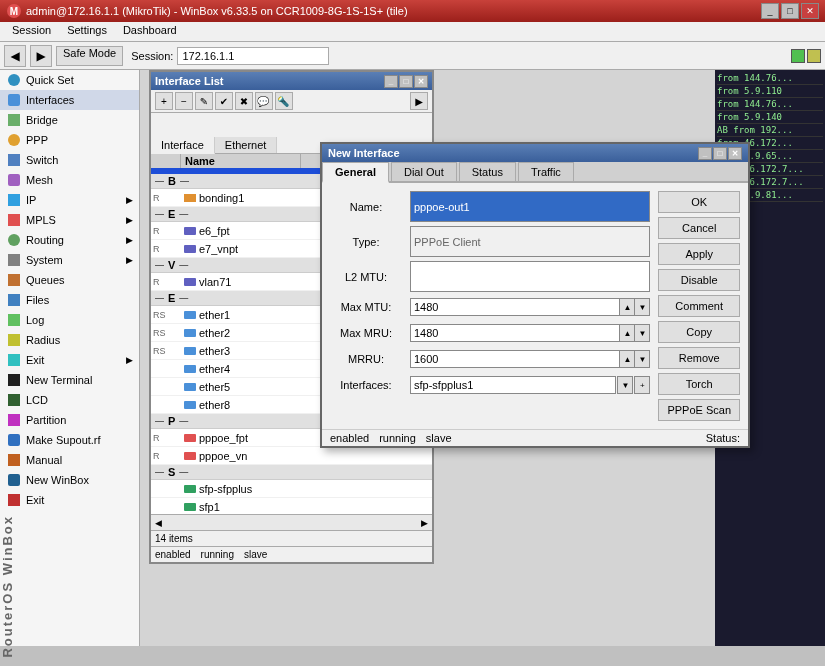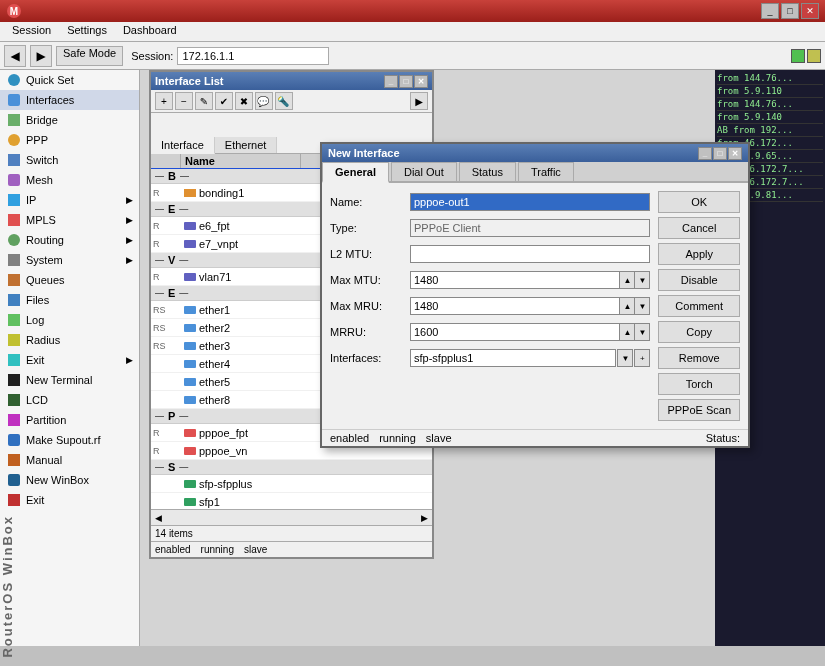--- a/index.html
+++ b/index.html
@@ -120,21 +120,21 @@
       font-size: 10px;
     }
     .iface-tabs { display: flex; border-bottom: 1px solid #aaa; }
     .iface-tab {
       padding: 2px 10px; cursor: pointer; font-size: 11px;
       border-right: 1px solid #ccc; background: #e0e0e0; margin-top: 24px;
     }
     .iface-tab.active { background: #f0f0f0; border-bottom: 1px solid #f0f0f0; margin-bottom: -1px; }
 
     .iface-list-header {
-      display: flex; background: #d0d0d0; border-bottom: 1px solid #1d4ed8; font-size: 11px; font-weight: bold;
+      display: flex; background: #d0d0d0; border-bottom: 6px solid #1d4ed8; font-size: 11px; font-weight: bold;
     }
     .iface-col-name { width: 120px; padding: 1px 4px; border-right: 1px solid #aaa; }
 
     .iface-list { overflow-y: auto; height: 340px; background: white; }
     .iface-group-header {
       font-weight: bold; font-size: 11px; padding: 1px 4px;
       background: #e0e0e0; border-bottom: 1px solid #ccc;
       display: flex; align-items: center; gap: 4px;
     }
     .iface-row {
@@ -170,24 +170,24 @@
       border: 1px solid #aaa; border-bottom: none; margin-right: 2px; background: #d0d0d0;
     }
     .dialog-tab.active { background: #f0f0f0; font-weight: bold; border-bottom: 2px solid #f0f0f0; margin-bottom: -2px; }
 
     .dialog-body { display: flex; padding: 8px; gap: 8px; }
     .dialog-form { flex: 1; }
     .form-row {
       display: flex; align-items: center; margin-bottom: 4px; min-height: 22px;
     }
     .form-label {
-      width: 80px; text-align: left; padding-right: 8px; font-size: 11px; flex-shrink: 0;
+      width: 80px; text-align: center; padding-right: 8px; font-size: 11px; flex-shrink: 0;
     }
     .form-input {
-      flex: 1; height: 18px; border: 1px solid #888; background: white; padding: 0 3px; font-size: 11px;
+      flex: 1; height: 31px; border: 1px solid #888; background: white; padding: 0 3px; font-size: 11px;
     }
     .form-input.selected { background: #316ac5; color: white; }
     .form-select-wrapper { flex: 1; display: flex; position: relative; }
     .form-select {
       flex: 1; height: 18px; border: 1px solid #888; background: white;
       padding: 0 3px; font-size: 11px; appearance: none;
     }
     .form-select-btn {
       width: 16px; height: 18px; border: 1px solid #888; background: #e0e0e0;
       cursor: pointer; display: flex; align-items: center; justify-content: center;
@@ -265,20 +265,21 @@
   </style>
 </head>
 <body>
 
 <div class="title-bar">
   <div class="title-bar-left">
     <svg class="title-bar-icon" viewBox="0 0 16 16">
       <circle cx="8" cy="8" r="7" fill="#e05050"></circle>
       <text x="8" y="12" text-anchor="middle" font-size="10" fill="white" font-weight="bold">M</text>
     </svg>
+    <span class="title-bar-title">admin@172.16.1.1 (MikroTik) - WinBox v6.33.5 on CCR1009-8G-1S-1S+ (tile)</span>
   </div>
   <div class="title-bar-controls">
     <div class="title-btn">_</div>
     <div class="title-btn">□</div>
     <div class="title-btn close">✕</div>
   </div>
 </div>
 
 <div class="menu-bar">
   <div class="menu-item">Session</div>

